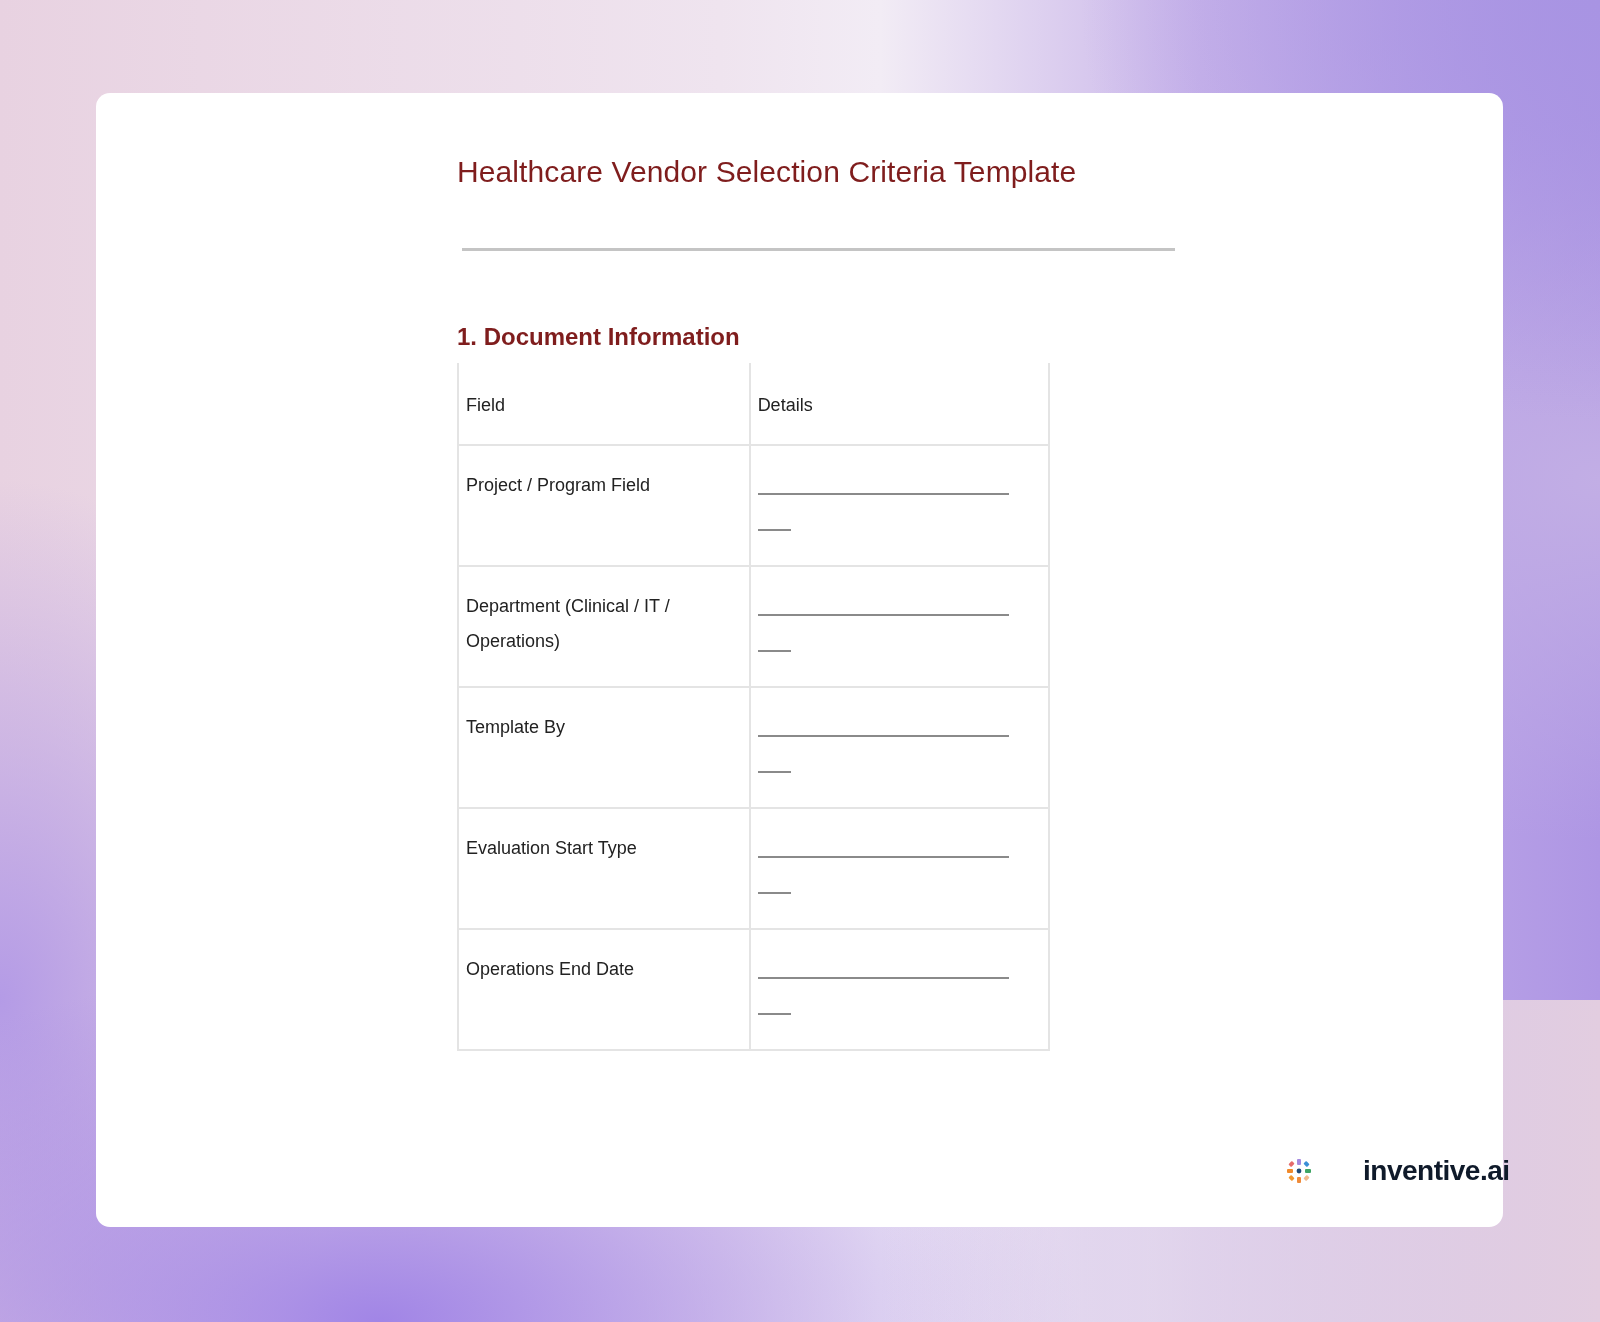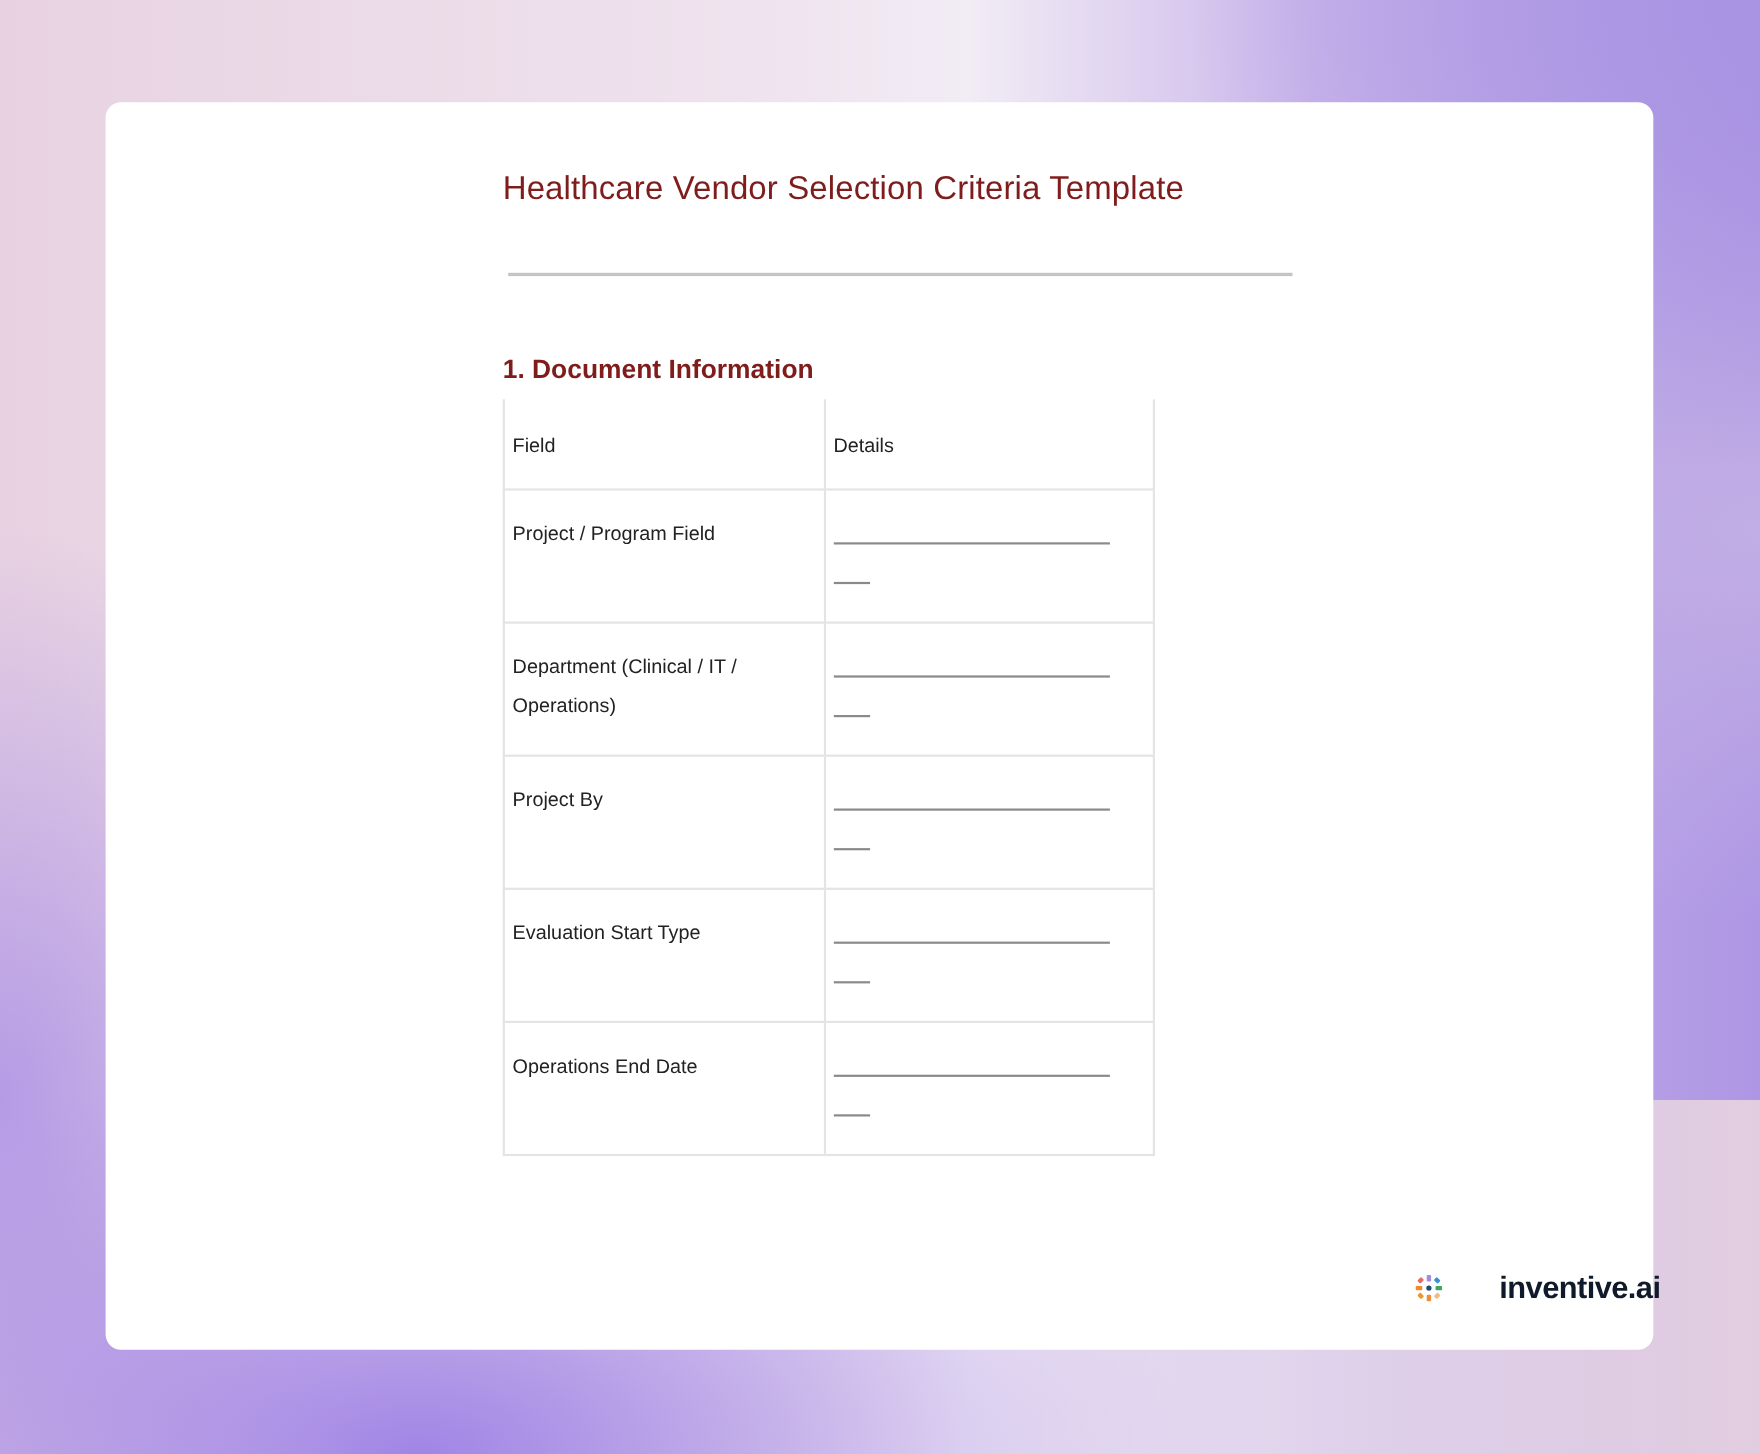--- a/index.html
+++ b/index.html
@@ -124,21 +124,21 @@
       <td class="c1">
             <span class="field-label">Department (Clinical / IT / Operations)</span>
           </td>
       <td class="c2">
             <span class="blank-long"></span>
             <span class="blank-short"></span>
           </td>
     </tr>
     <tr class="row">
       <td class="c1">
-            <span class="field-label">Project By</span>
+            <span class="field-label">Template By</span>
           </td>
       <td class="c2">
             <span class="blank-long"></span>
             <span class="blank-short"></span>
           </td>
     </tr>
     <tr class="row">
       <td class="c1">
             <span class="field-label">Evaluation Start Type</span>
           </td>

